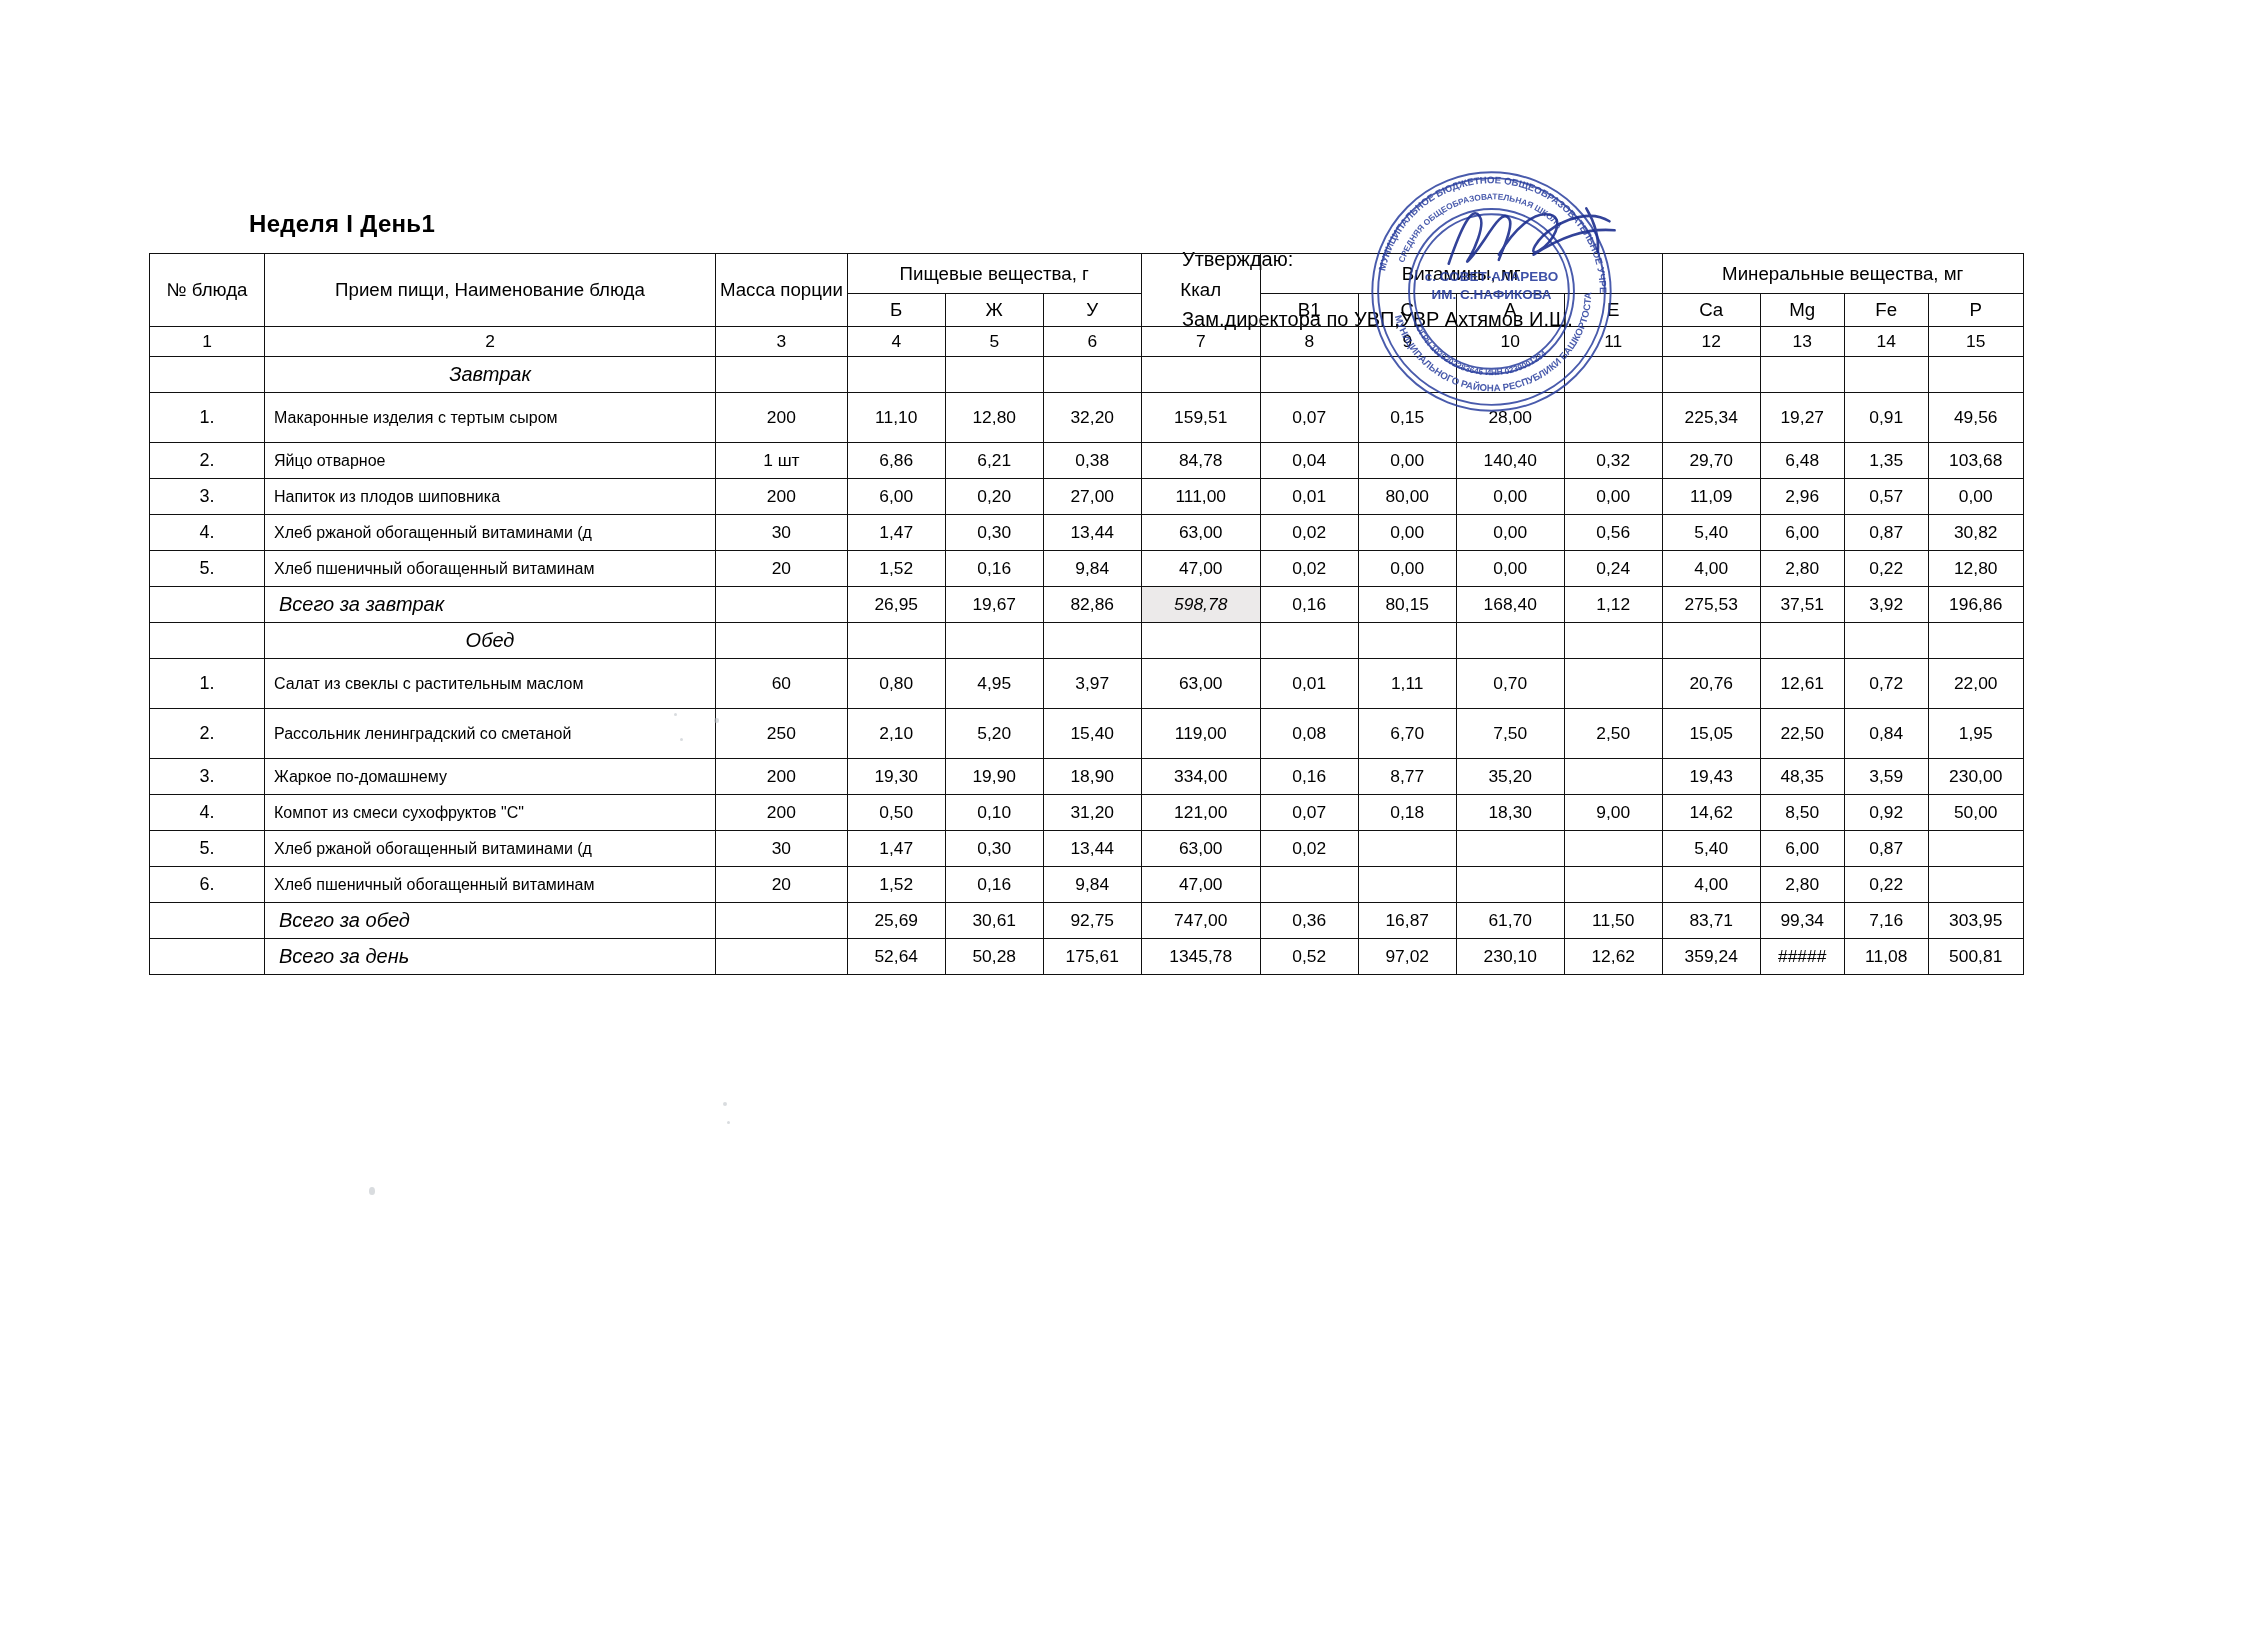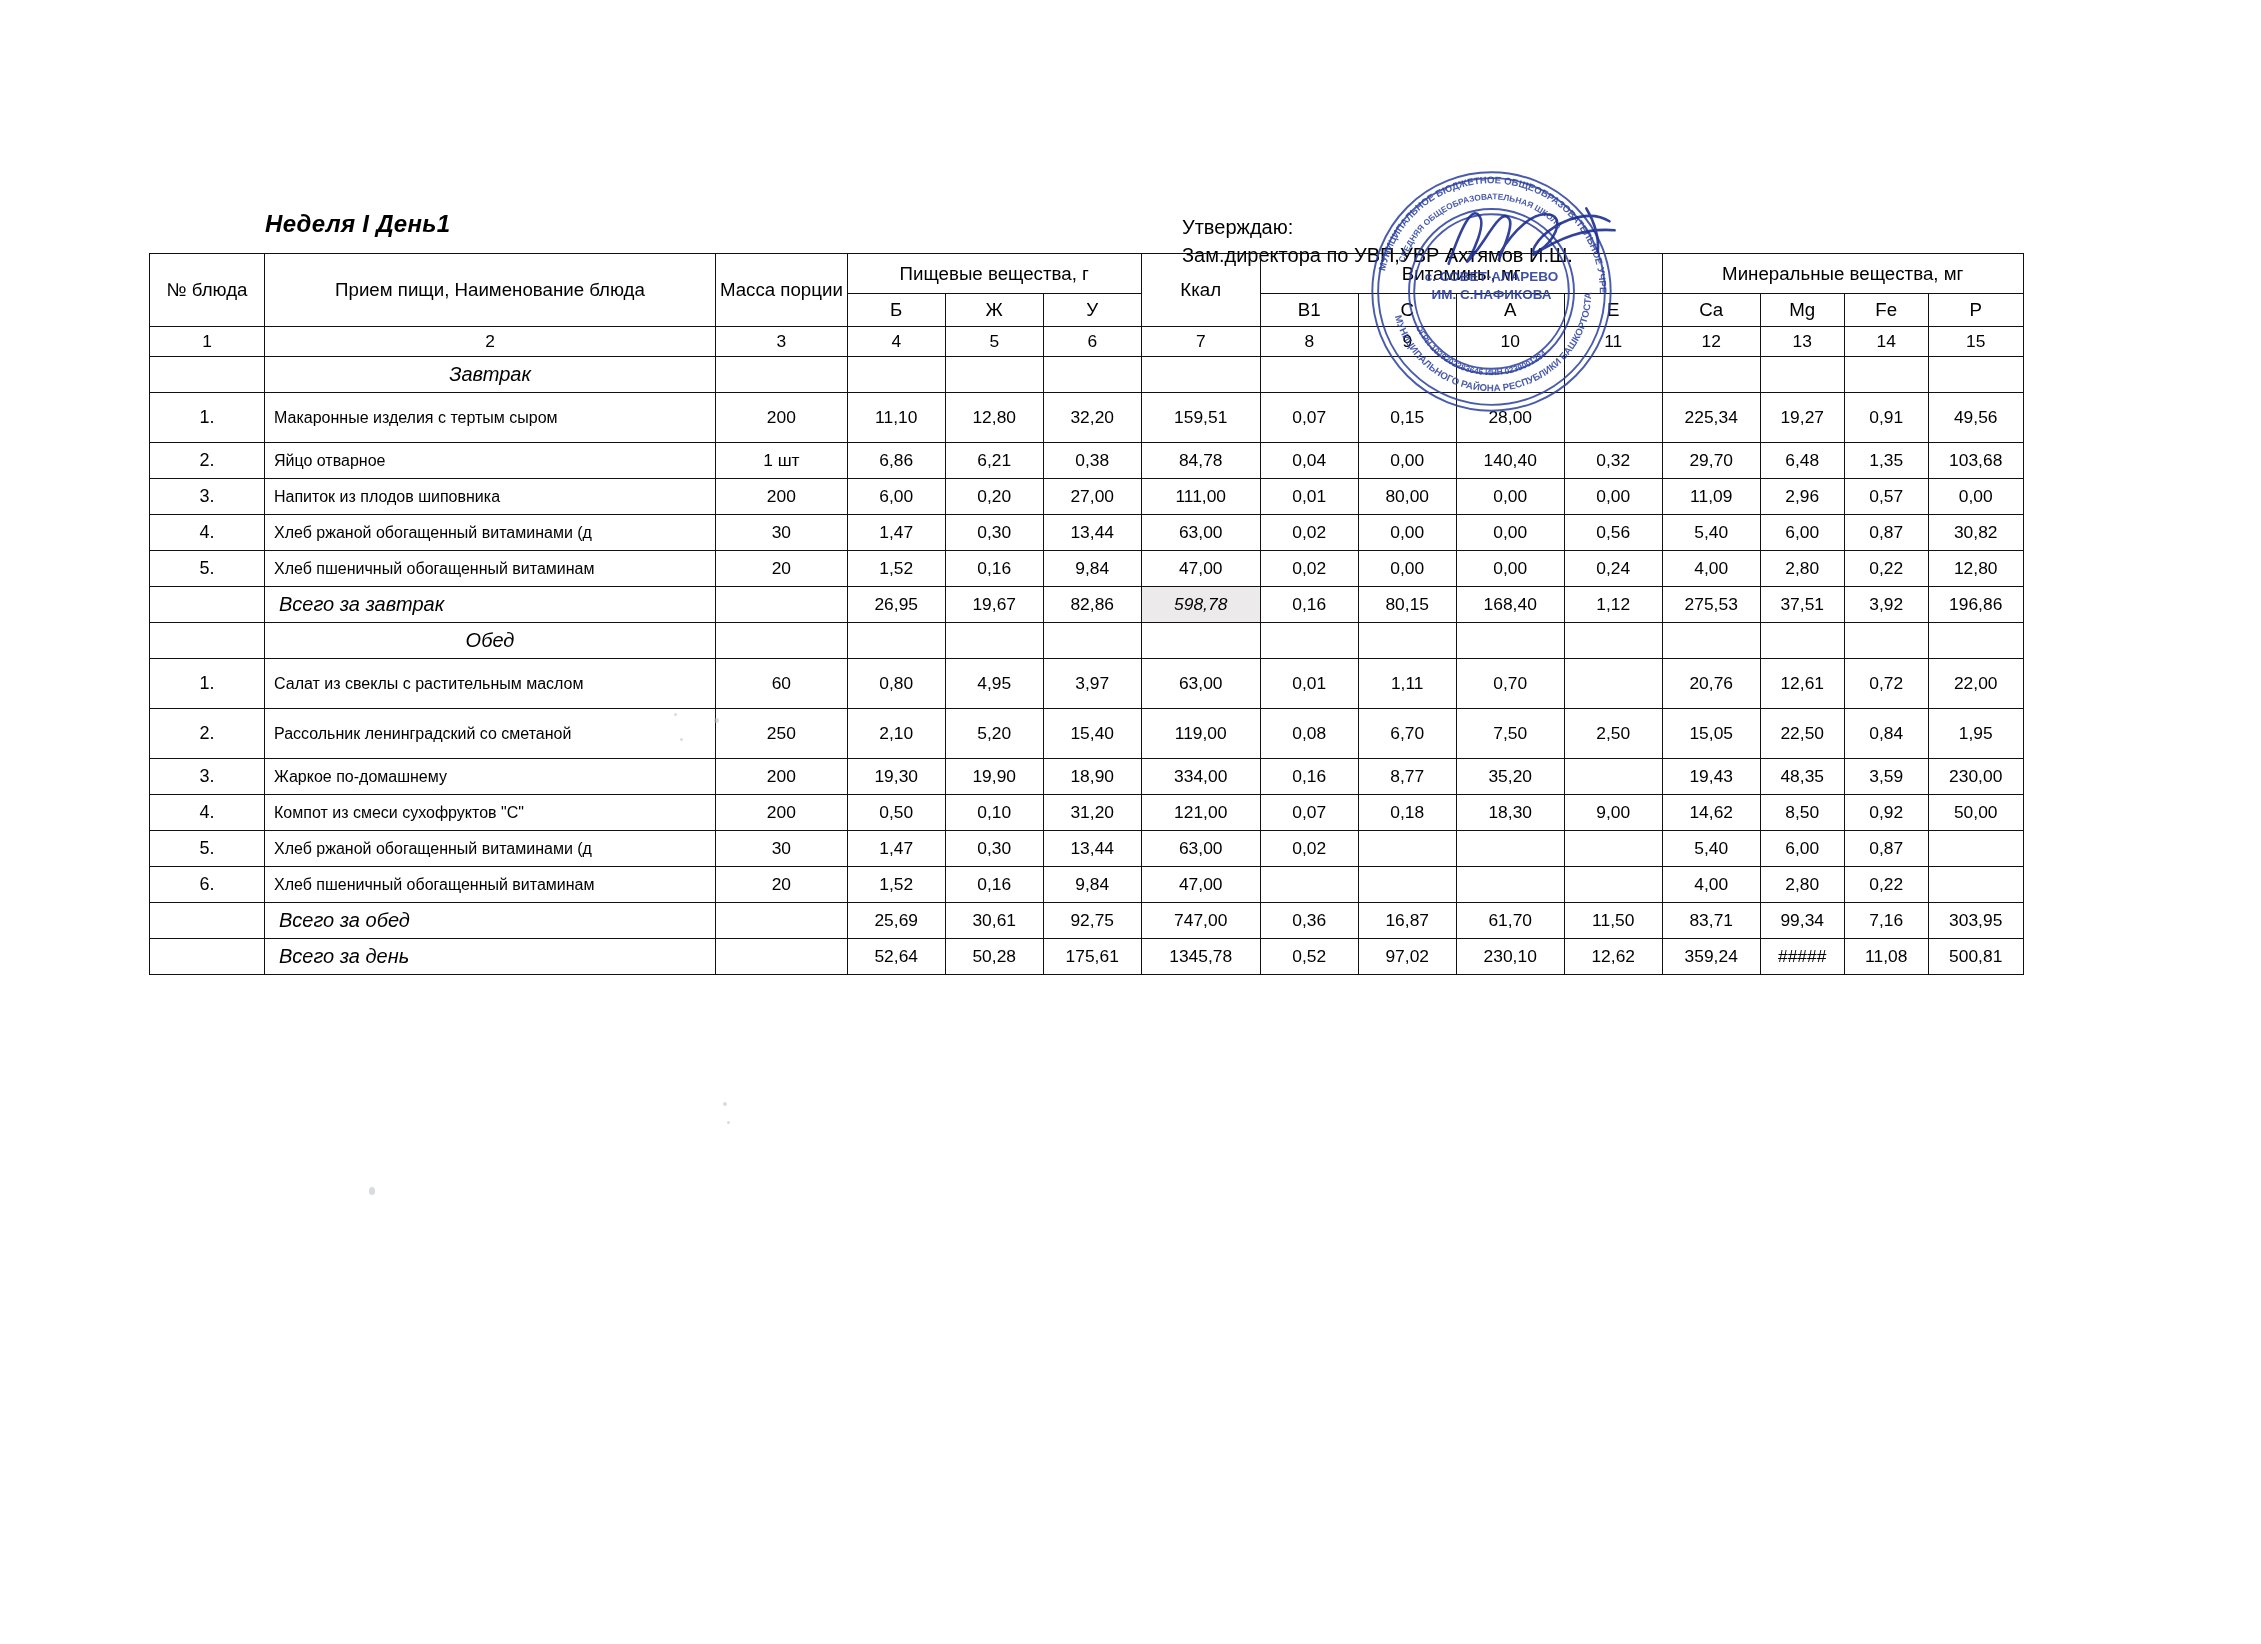--- a/index.html
+++ b/index.html
@@ -19,36 +19,35 @@
   
   .page {
     position: absolute;
     left: 0; top: 0;
     width: 2261px;
     height: 1644px;
   }
 
   .week-day {
     position: absolute;
-    left: 265px;
+    left: 249px;
     top: 210px;
     font-size: 24px;
     font-weight: bold;
-    font-style: italic;
     letter-spacing: 0.3px;
   }
 
   .approve-block {
     position: absolute;
     left: 1182px;
     top: 213px;
     font-size: 20px;
     line-height: 1.42;
   }
-  .approve-block div { white-space: nowrap; }
+  .approve-block div { white-space: nowrap; margin-top: 32px; }
 
   
   table.menu {
     position: absolute;
     left: 149px;
     top: 253px;
     border-collapse: collapse;
     table-layout: fixed;
     font-size: 17.4px;
   }

